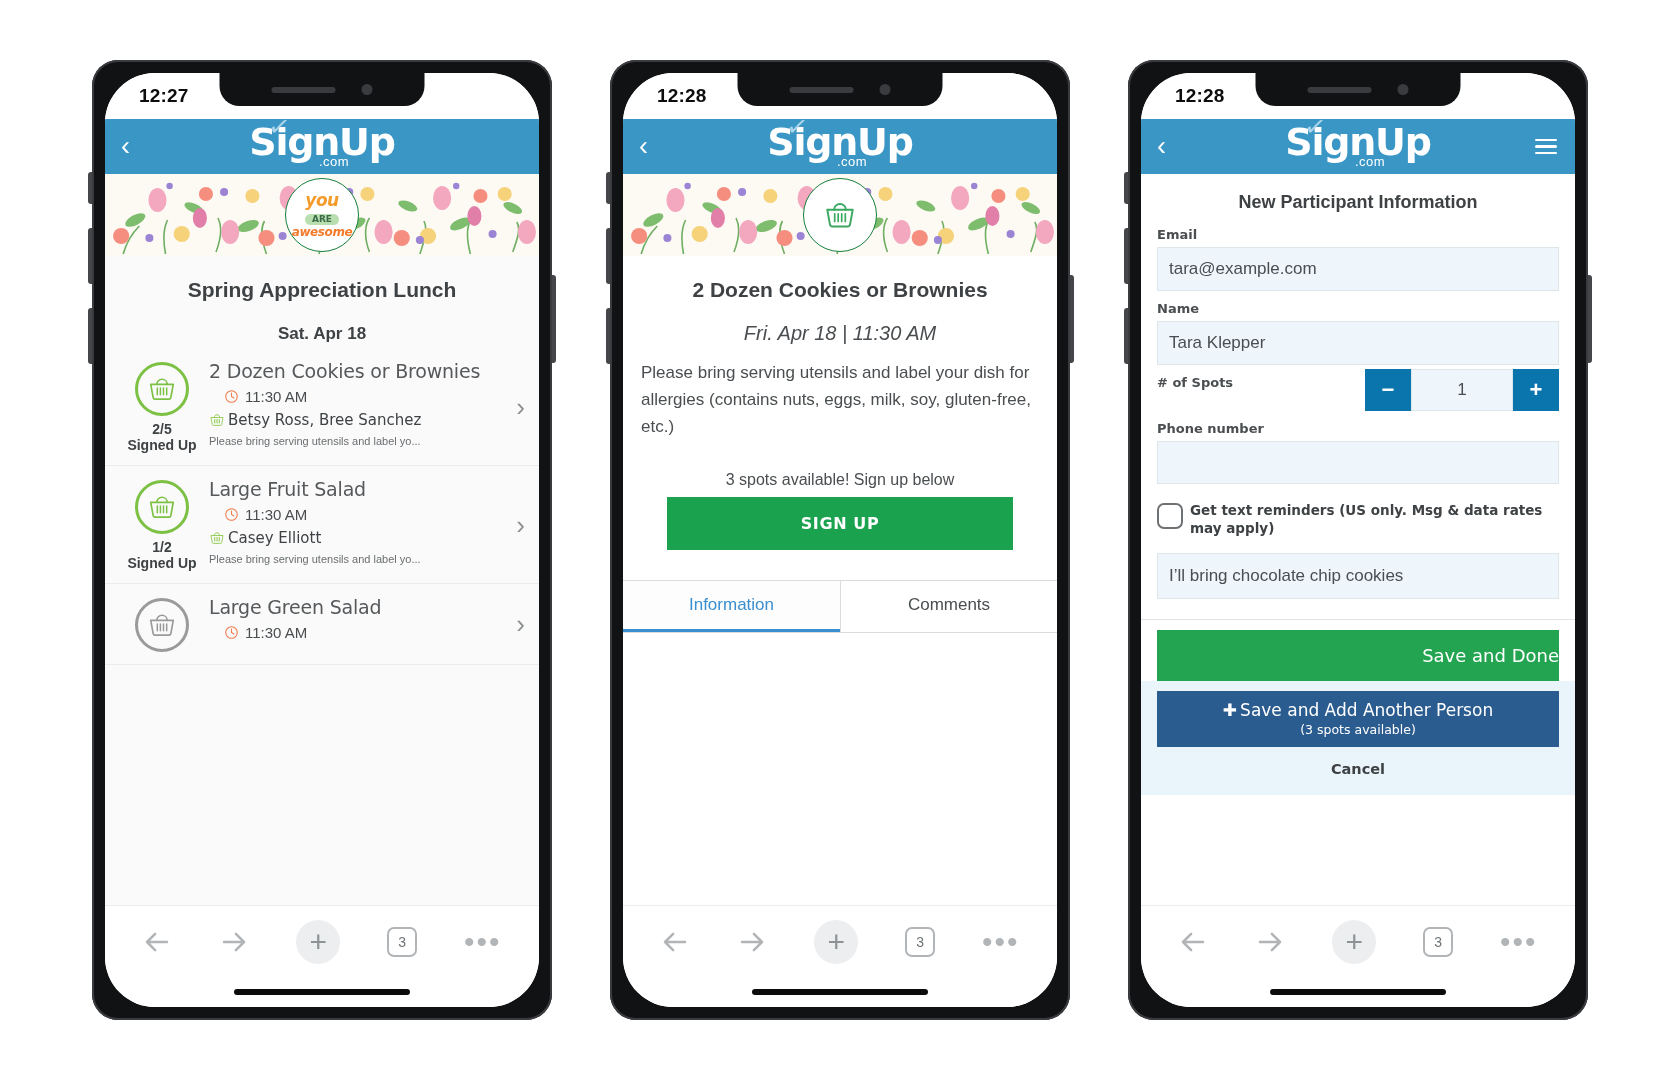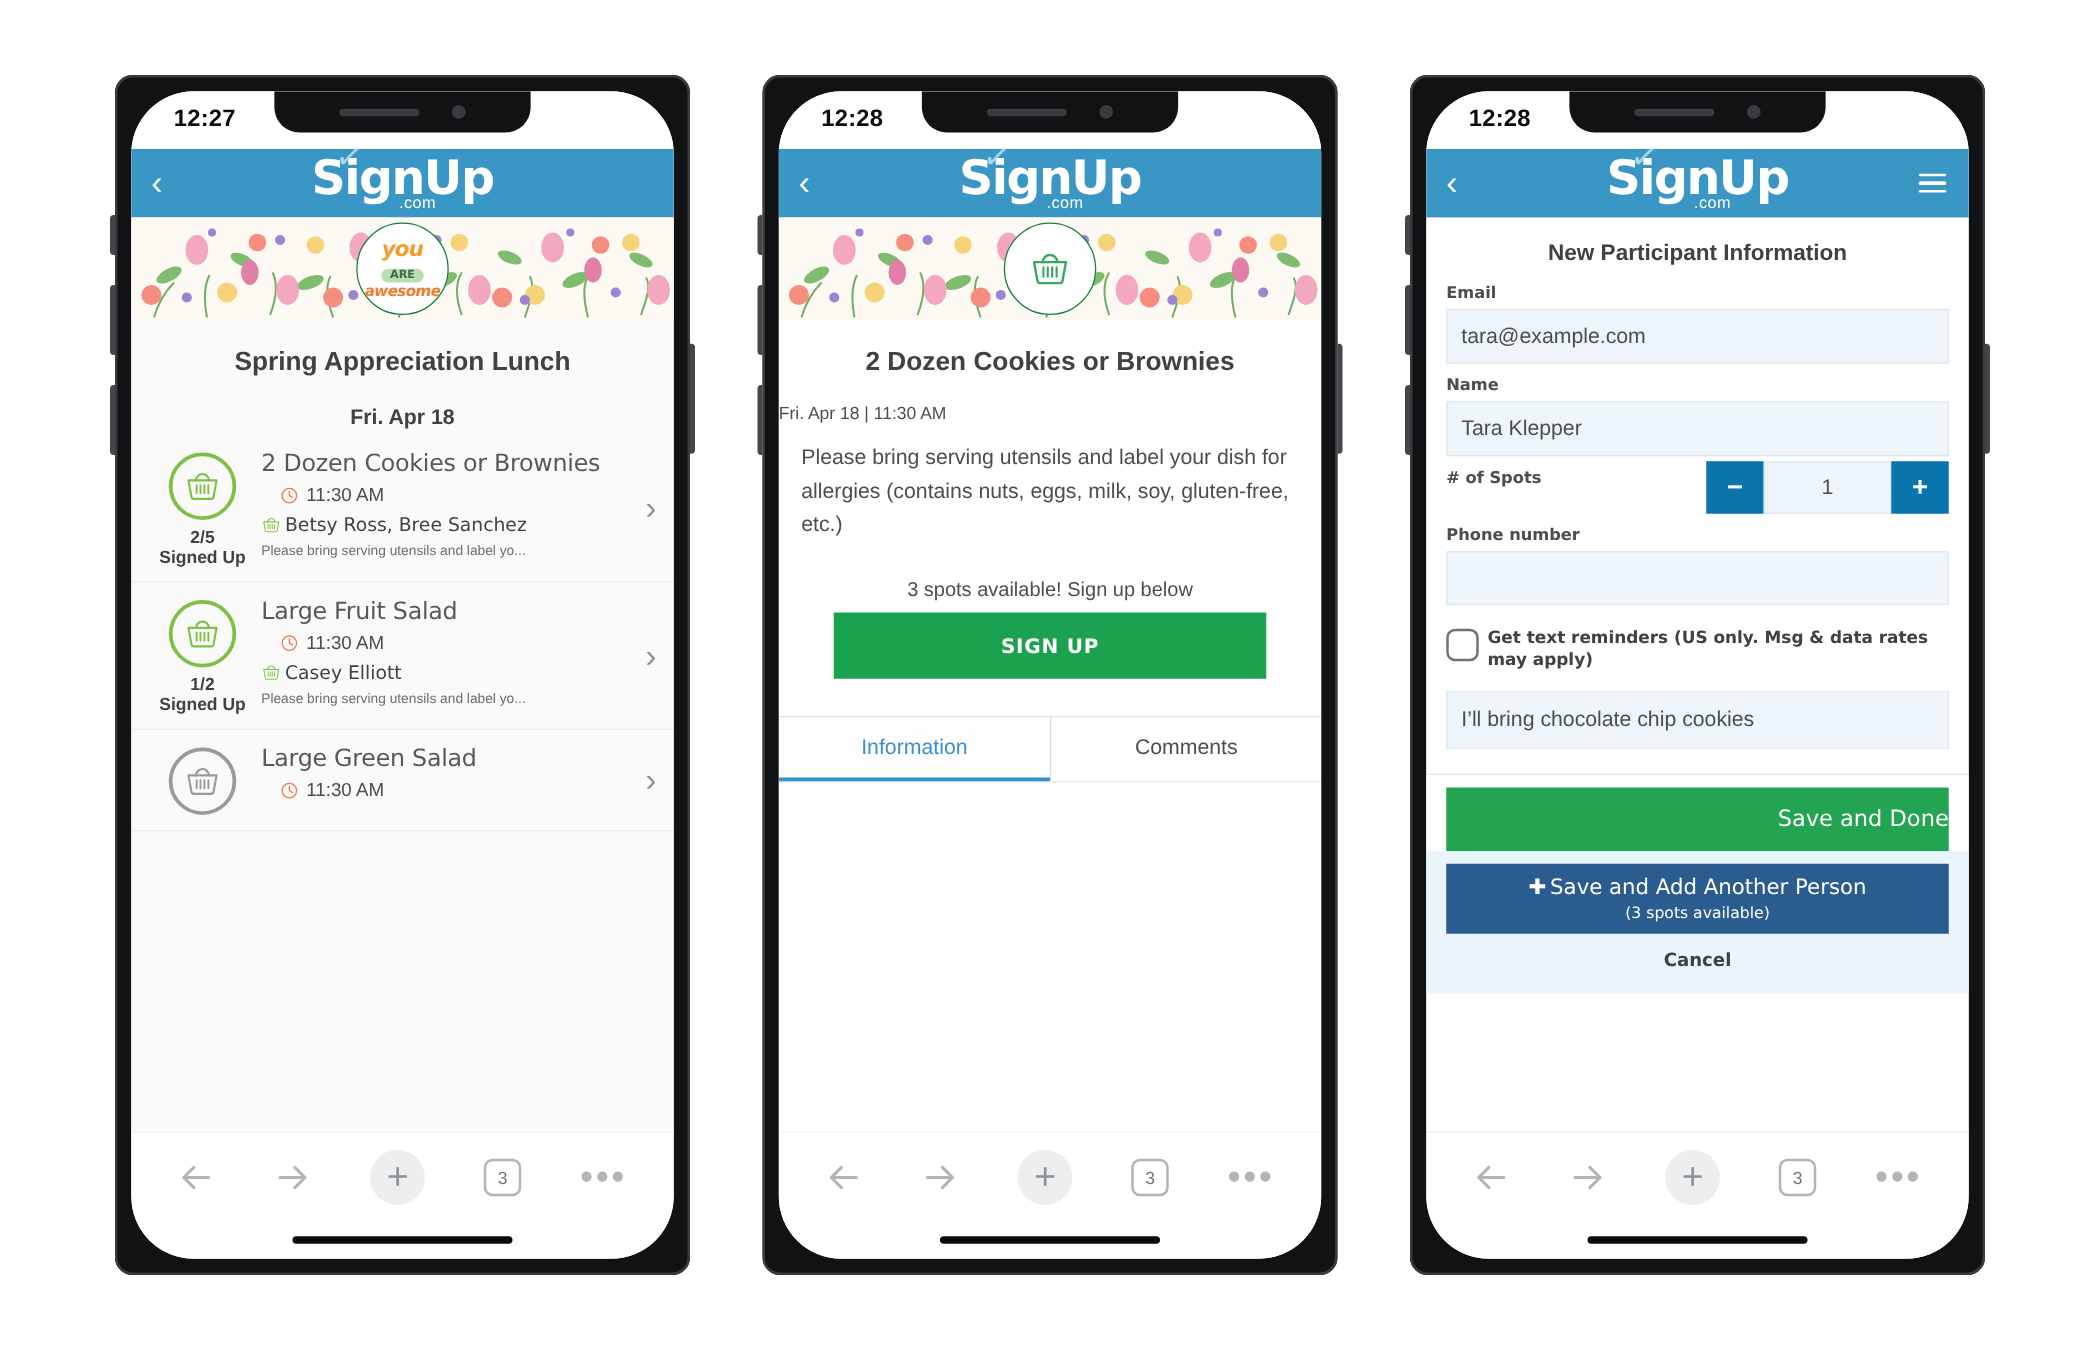--- a/index.html
+++ b/index.html
@@ -18,21 +18,21 @@
     justify-content: center;
     gap: 58px;
   }
 
   
   .phone {
     position: relative;
     width: 460px;
     height: 960px;
     background: #111214;
-    border-radius: 14px;
+    border-radius: 26px;
     padding: 13px;
     box-shadow: 0 0 0 2px #3a3b3f inset;
   }
   .phone::before {  
     content: "";
     position: absolute;
     left: -4px; top: 168px;
     width: 4px; height: 56px;
     background: #45464a;
     border-radius: 3px 0 0 3px;
@@ -308,24 +308,25 @@
 
   
   .detail-title {
     text-align: center;
     font-size: 21px;
     font-weight: bold;
     color: #3e4244;
     padding: 22px 16px 0;
   }
   .detail-when {
-    text-align: left;
-    font-size: 14px;
+    text-align: center;
+    font-size: 20px;
     color: #4a4e50;
     padding: 20px 0 0;
+    font-style: italic;
   }
   .detail-desc {
     font-size: 17px;
     line-height: 1.6;
     color: #4a4e50;
     padding: 14px 18px 0;
   }
   .spots-line {
     text-align: center;
     font-size: 16px;
@@ -656,21 +657,21 @@
           <div class="awesome">
             <div class="aw1">you</div>
             <div class="aw2">ARE</div>
             <div class="aw3">awesome</div>
           </div>
         </div>
       </div>
 
       <div class="body">
         <div class="event-title">Spring Appreciation Lunch</div>
-        <div class="date-head">Fri. Apr 18</div>
+        <div class="date-head">Sat. Apr 18</div>
 
         <div class="slot">
           <div class="slot-left">
             <div class="slot-circle">
               <svg style="color:#7cc143">
                   <use href="#ico-basket"></use>
                 </svg>
             </div>
             <div class="slot-count">
               <span>2/5</span>

